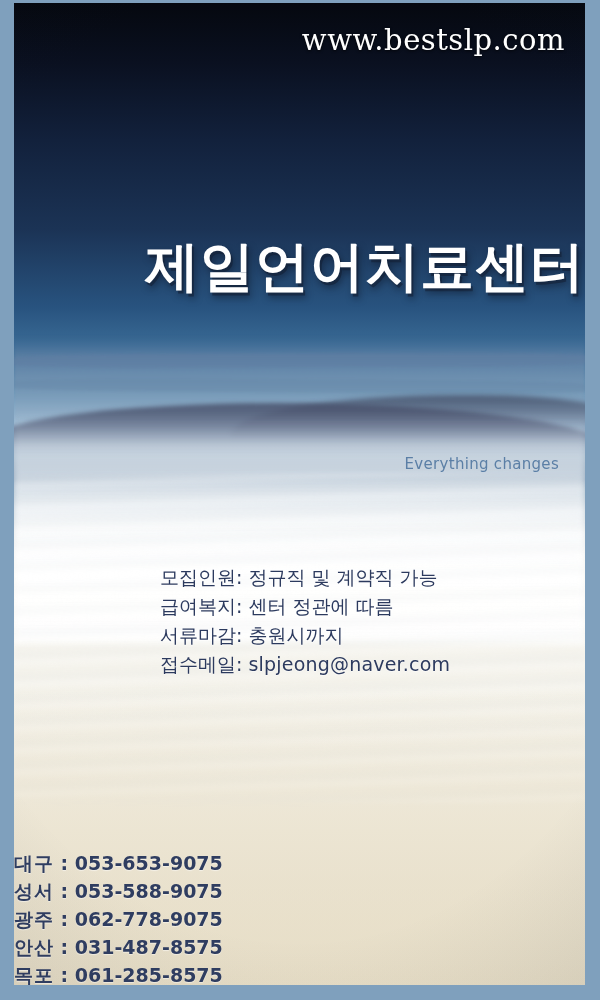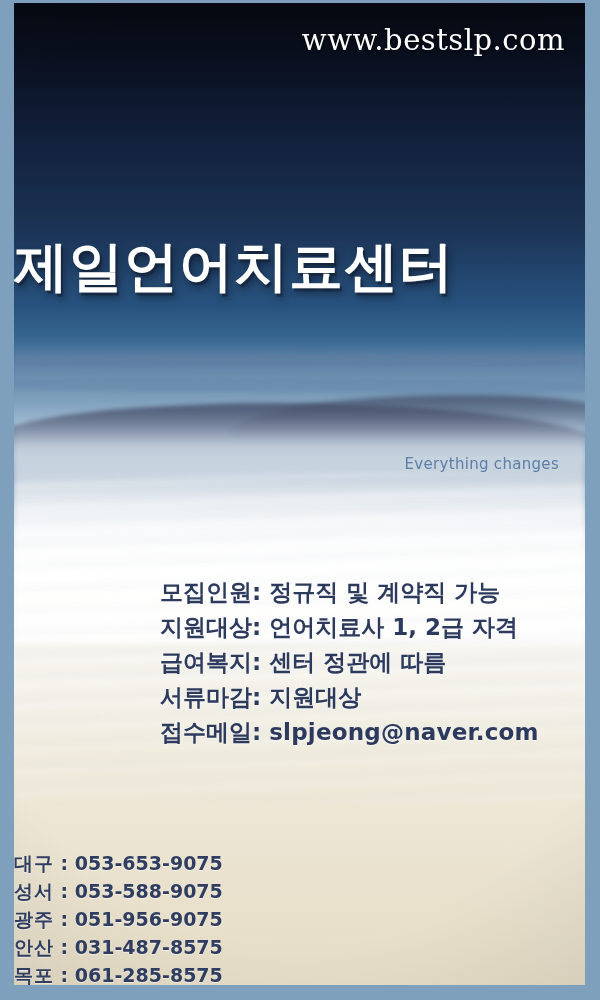--- a/index.html
+++ b/index.html
@@ -172,21 +172,21 @@
     color: #ffffff;
     text-shadow: 0 1px 3px rgba(0,0,0,0.75);
     white-space: nowrap;
   }
 
   #center-title {
     position: absolute;
     top: 228px;
     left: 0;
     width: 100%;
-    text-align: left;
+    text-align: right;
     font-size: 54px;
     font-weight: bold;
     color: #ffffff;
     letter-spacing: 1px;
     text-shadow:
        2px 3px 0 rgba(18,30,50,0.55),
        3px 5px 7px rgba(12,22,40,0.55);
     white-space: nowrap;
   }
 
@@ -204,24 +204,24 @@
   #tagline .line2 { display: block; margin-top: 2px; }
   #tagline .but   { color: #49739e; }
   #tagline .nothing {
     color: #1d3a6b;
     font-weight: bold;
     letter-spacing: 0.2px;
   }
 
   #details {
     position: absolute;
-    top: 572px;
+    top: 560px;
     left: 146px;
-    font-size: 23px;
-    font-weight: bold;
+    font-size: 19px;
+    font-weight: normal;
     color: #2c3a5e;
     line-height: 1.52;
     text-shadow: 0 1px 1px rgba(255,255,255,0.55);
     white-space: nowrap;
   }
   #details .detail-line { display: block; }
   #details .spaced { letter-spacing: 3px; }
   #details .email-line .mail {
     font-family: "DejaVu Sans", "Liberation Sans", sans-serif;
     letter-spacing: 0.2px;
@@ -261,37 +261,36 @@
     <div id="site-url">www.bestslp.com</div>
 
     <div id="center-title">제일언어치료센터</div>
 
     <div id="tagline">
       <span class="line1">Everything changes</span>
     </div>
 
     <div id="details">
       <span class="detail-line">모집인원: 정규직 및 계약직 가능</span>
-      <span class="detail-line">지원대상: 언어치료사 1, 2급 자격</span>
       <span class="detail-line">급여복지: 센터 정관에 따름</span>
-      <span class="detail-line">서류마감: 지원대상</span>
+      <span class="detail-line">서류마감: 충원시까지</span>
       <span class="detail-line email-line">
         <span>접수메일: </span><span class="mail">slpjeong@naver.com</span>
       </span>
     </div>
 
     <div id="phones">
       <span class="phone-row">
         <span class="city">대구</span><span> : </span><span>053-653-9075</span>
       </span>
       <span class="phone-row">
         <span class="city">성서</span><span> : </span><span>053-588-9075</span>
       </span>
       <span class="phone-row">
-        <span class="city">광주</span><span> : </span><span>051-956-9075</span>
+        <span class="city">광주</span><span> : </span><span>062-778-9075</span>
       </span>
       <span class="phone-row">
         <span class="city">안산</span><span> : </span><span>031-487-8575</span>
       </span>
       <span class="phone-row">
         <span class="city">목포</span><span> : </span><span>061-285-8575</span>
       </span>
     </div>
 
   </div>

